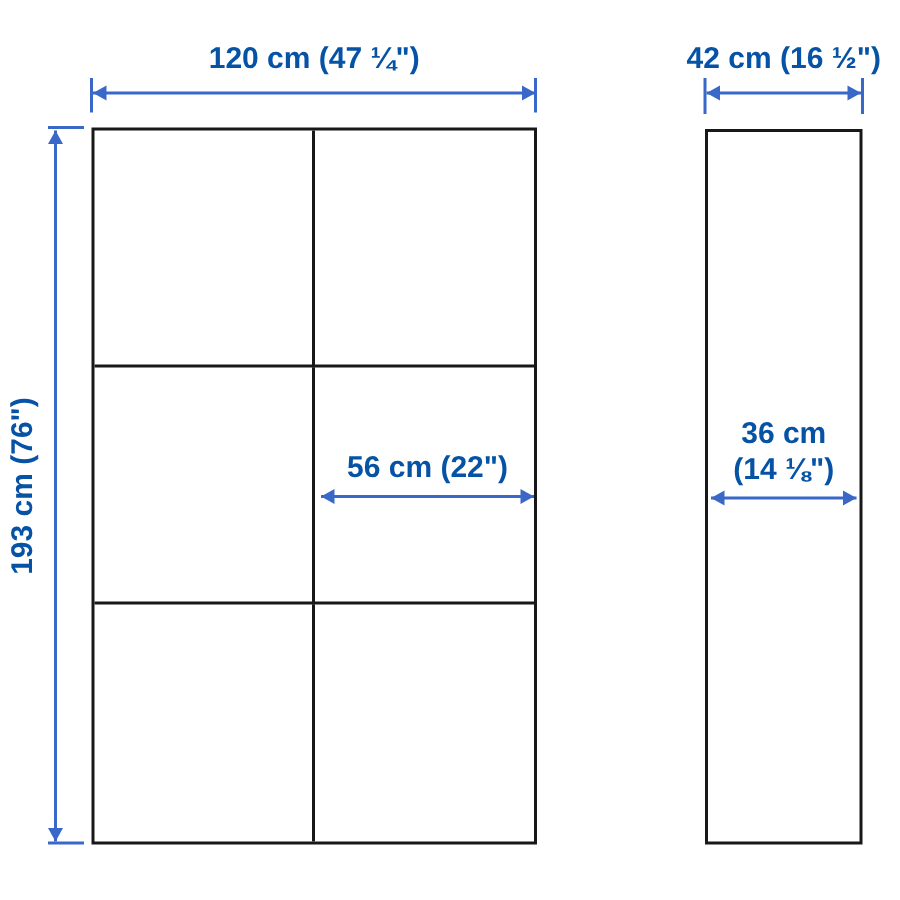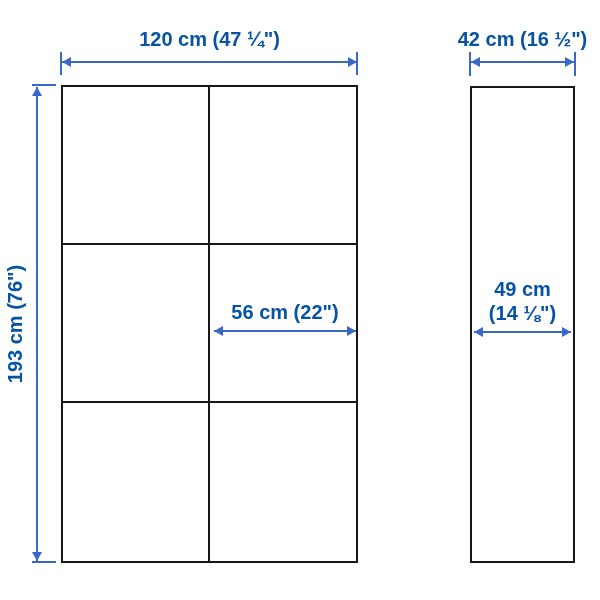--- a/index.html
+++ b/index.html
@@ -120,18 +120,18 @@
 
   <div class="dim-label rotated" style="left:-94px; top:311px; width:220px; height:26px;">193 cm (76")</div>
   <div class="arrow-v" style="left:36px; top:87px; height:474px;"></div>
   <div class="tick-h" style="left:32px; top:84px; width:24px;"></div>
   <div class="tick-h" style="left:32px; top:561px; width:24px;"></div>
 
   <div class="dim-label" style="left:212px; top:300px; width:146px;">56 cm (22")</div>
   <div class="arrow-h" style="left:214px; top:330px; width:142px;"></div>
 
   <div class="dim-label" style="left:468px; top:277px; width:109px;">
-    <span style="display:block;">49 cm</span>
+    <span style="display:block;">36 cm</span>
     <span style="display:block;">(14 ⅛")</span>
   </div>
   <div class="arrow-h" style="left:474px; top:331px; width:97px;"></div>
 
 </div>
 
 </body></html>

